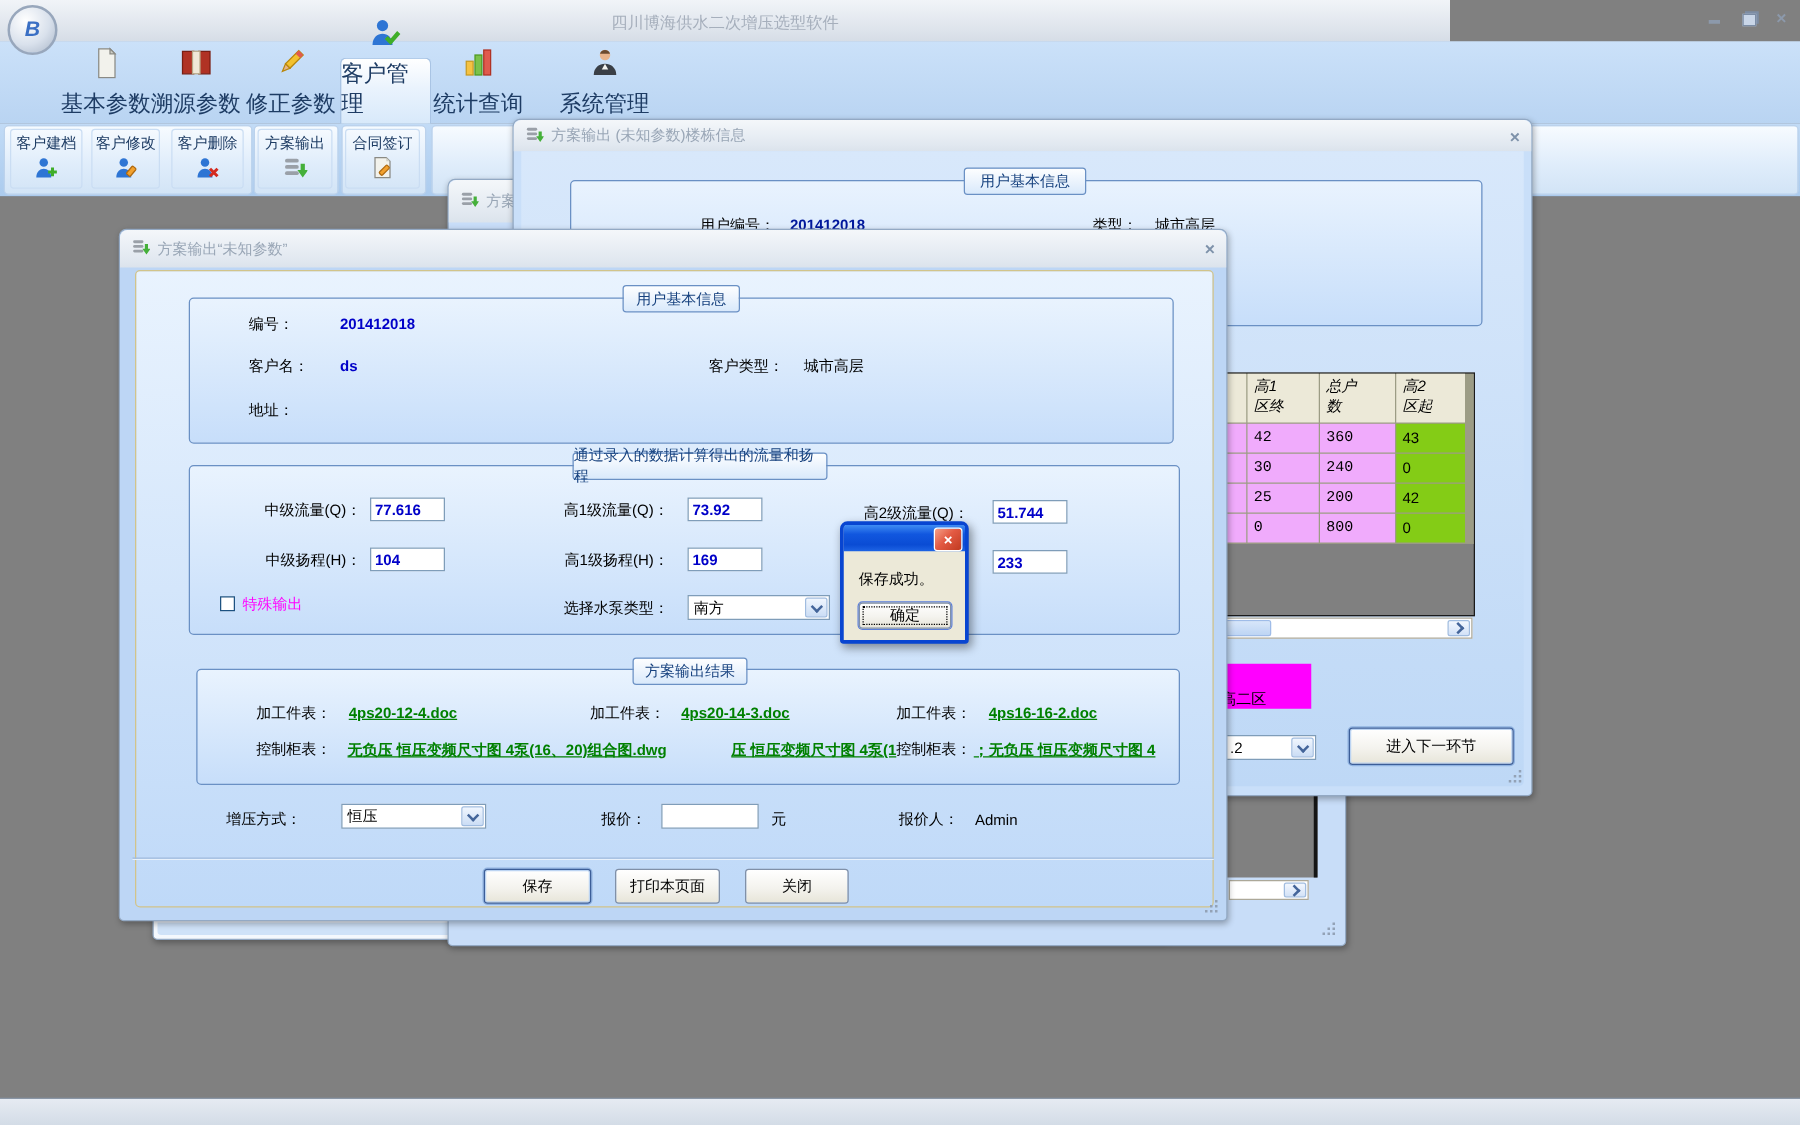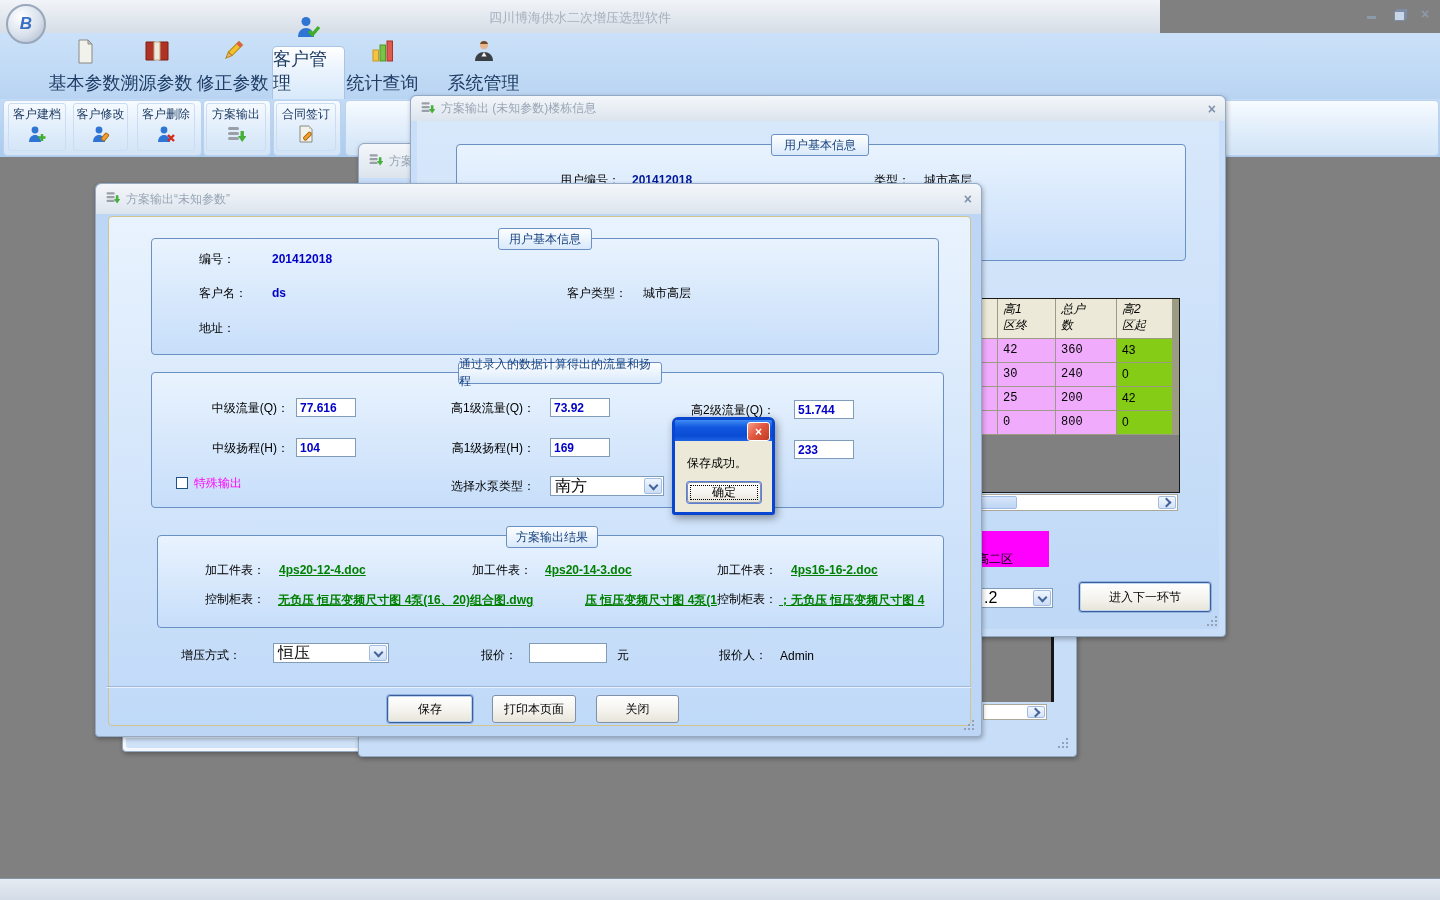--- a/index.html
+++ b/index.html
@@ -28,21 +28,21 @@
   
   .win{border:1px solid #93A9C4;border-radius:6px 6px 4px 4px;box-shadow:1px 2px 5px rgba(0,0,0,.3);}
   .wtitle{display:flex;align-items:center;gap:6px;padding:0 9px;font-size:12px;color:#99A6B6;
           background:linear-gradient(180deg,#F4F7FA,#E1E8F0 80%,#DBE3EC);border-radius:6px 6px 0 0;}
   .wx{margin-left:auto;color:#7E92AA;font-weight:bold;font-size:14px;line-height:14px;}
   .grouppanel{border:1px solid #6A90C4;border-radius:4px;background:linear-gradient(180deg,#E9F3FE,#C7DEFA);}
   .grouptab{border:1px solid #6A90C4;border-radius:3px;background:linear-gradient(180deg,#FDFEFF,#D9E9FB);
             color:#17427F;font-size:12px;display:flex;align-items:center;justify-content:center;z-index:3;}
   .xpin{border:1px solid #7F9DB9;background:#fff;font-size:12px;font-weight:bold;color:#0000C8;
         padding:0 3px;display:flex;align-items:center;box-sizing:border-box;}
-  .combo{border:1px solid #7F9DB9;background:#fff;font-size:16px;color:#000;display:flex;align-items:center;box-sizing:border-box;padding:0 20px 0 4px;}
+  .combo{border:1px solid #7F9DB9;background:#fff;font-size:12px;color:#000;display:flex;align-items:center;box-sizing:border-box;padding:0 20px 0 4px;}
   .cbtn{position:absolute;top:1px;right:1px;bottom:1px;width:16px;border:1px solid #A0BCE0;border-radius:2px;
         background:linear-gradient(180deg,#F0F6FE,#CBDDF5);display:flex;align-items:center;justify-content:center;}
   .chevd{width:5px;height:5px;border-right:2px solid #44659A;border-bottom:2px solid #44659A;transform:rotate(45deg);margin-top:-2px;}
   .chevr{width:5px;height:5px;border-right:2px solid #44659A;border-bottom:2px solid #44659A;transform:rotate(-45deg);margin-left:-2px;}
   .xpbtn{background:linear-gradient(180deg,#FFFFFF,#F4F3EE 55%,#E7E5D9);border:1px solid #8090A8;border-radius:3px;
          font-size:12px;color:#000;display:flex;align-items:center;justify-content:center;box-sizing:border-box;}
   .xpbtn.def{border-color:#3C5E98;box-shadow:0 0 0 1px #8FB2E0, inset 0 0 0 1px #BCD4F2;}
   .link{color:#008000;font-weight:bold;text-decoration:underline;font-size:12px;white-space:nowrap;}
   .val{font-size:12px;font-weight:bold;color:#0000C8;white-space:nowrap;}
   .grip{width:13px;height:13px;}

